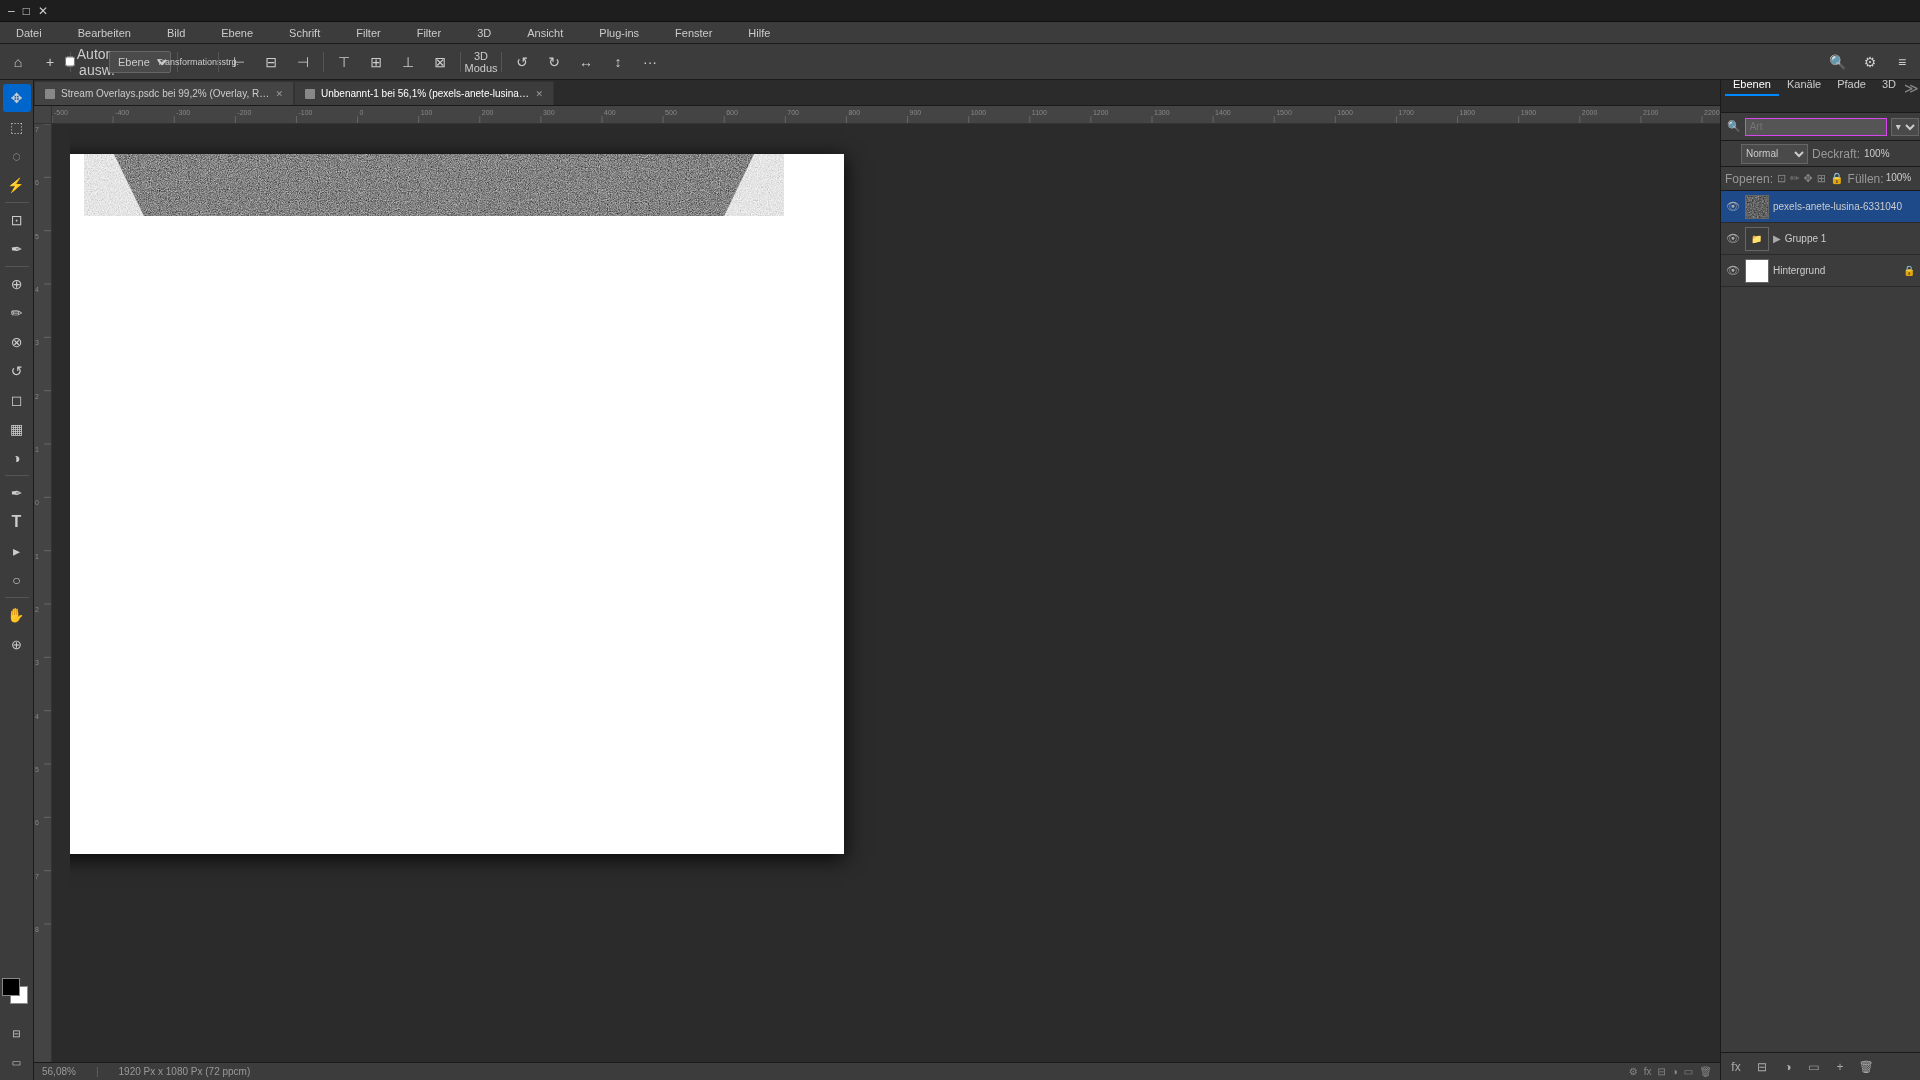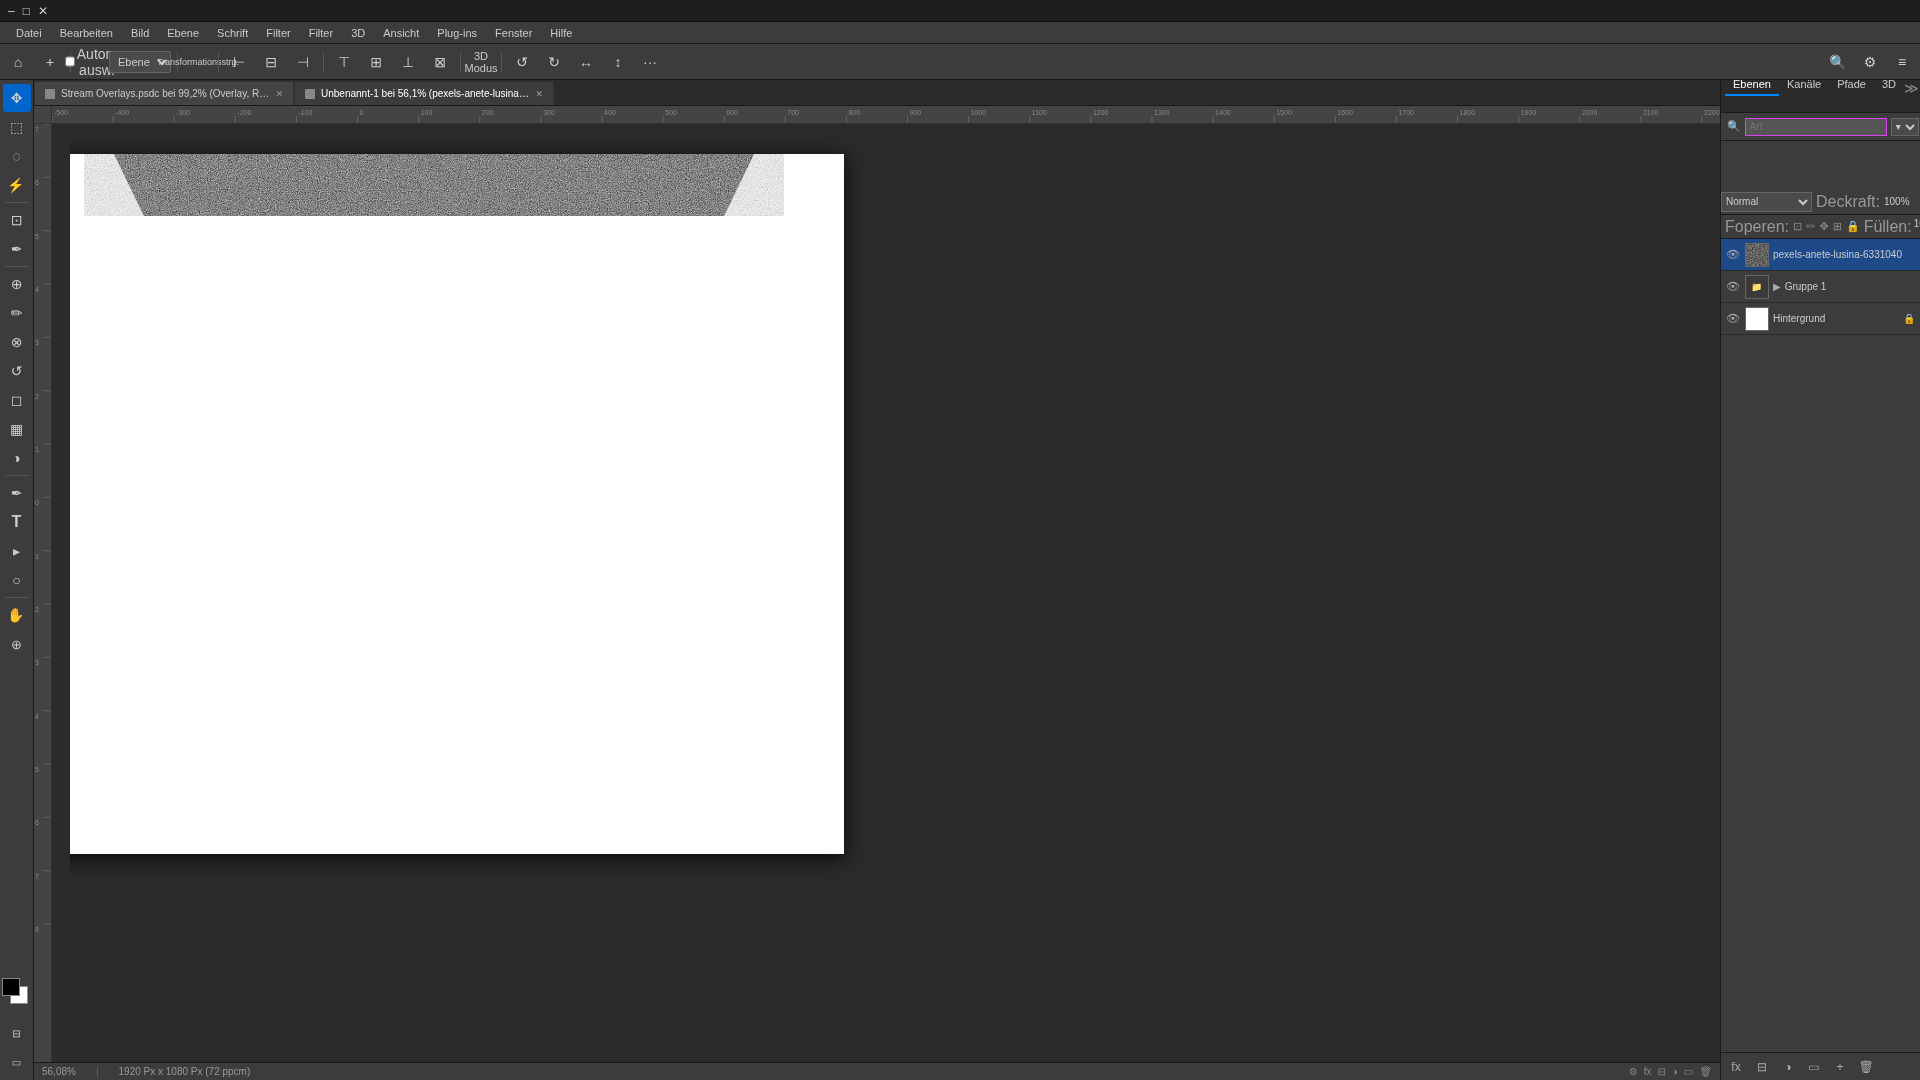--- a/index.html
+++ b/index.html
@@ -222,34 +222,33 @@
       font-size: 10px;
       height: 18px;
     }
 
     
     #layers-mode {
       height: 26px;
       background: #3c3c3c;
       display: flex;
       align-items: center;
-      padding: 0 0;
+      padding: 0 20px;
       gap: 4px;
       border-bottom: 1px solid #1a1a1a;
-      margin-top: 48px;
     }
     .mode-dropdown {
       background: #4a4a4a;
       border: 1px solid #666;
       color: #ccc;
       font-size: 10px;
       height: 20px;
       flex: 1;
     }
-    .opacity-label { font-size: 16px; color: #999; }
+    .opacity-label { font-size: 12px; color: #999; }
     .opacity-value { font-size: 10px; color: #ccc; width: 36px; }
 
     
     #layers-fill {
       height: 24px;
       background: #3c3c3c;
       display: flex;
       align-items: center;
       padding: 0 4px;
       gap: 4px;
@@ -386,21 +385,21 @@
 
 <div id="title-bar" style="height:22px; background:#1e1e1e; display:flex; align-items:center; padding:0 8px; flex-shrink:0; border-bottom:1px solid #111;">
   <div style="display:flex; gap:8px;">
     <span style="font-size:12px; color:#ccc; cursor:pointer;">–</span>
     <span style="font-size:12px; color:#ccc; cursor:pointer;">□</span>
     <span style="font-size:12px; color:#ccc; cursor:pointer;">✕</span>
   </div>
 </div>
 
 <div id="menu-bar">
-  <div style="display:flex; align-items:center; gap:2px; flex:1;" id="menu-items-container">
+  <div style="display:flex; align-items:center; gap:20px; flex:1;" id="menu-items-container">
       <div class="menu-item">Datei</div>
       <div class="menu-item">Bearbeiten</div>
       <div class="menu-item">Bild</div>
       <div class="menu-item">Ebene</div>
       <div class="menu-item">Schrift</div>
       <div class="menu-item">Filter</div>
       <div class="menu-item">Filter</div>
       <div class="menu-item">3D</div>
       <div class="menu-item">Ansicht</div>
       <div class="menu-item">Plug-ins</div>

